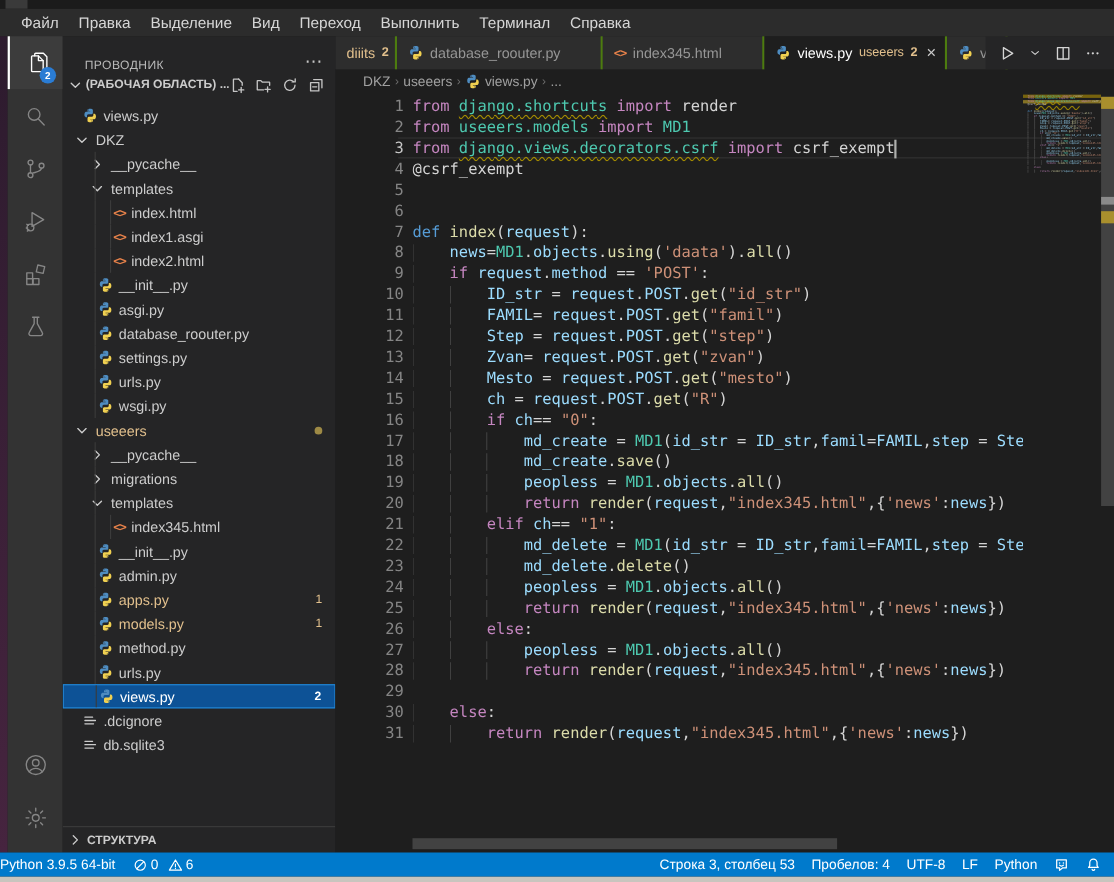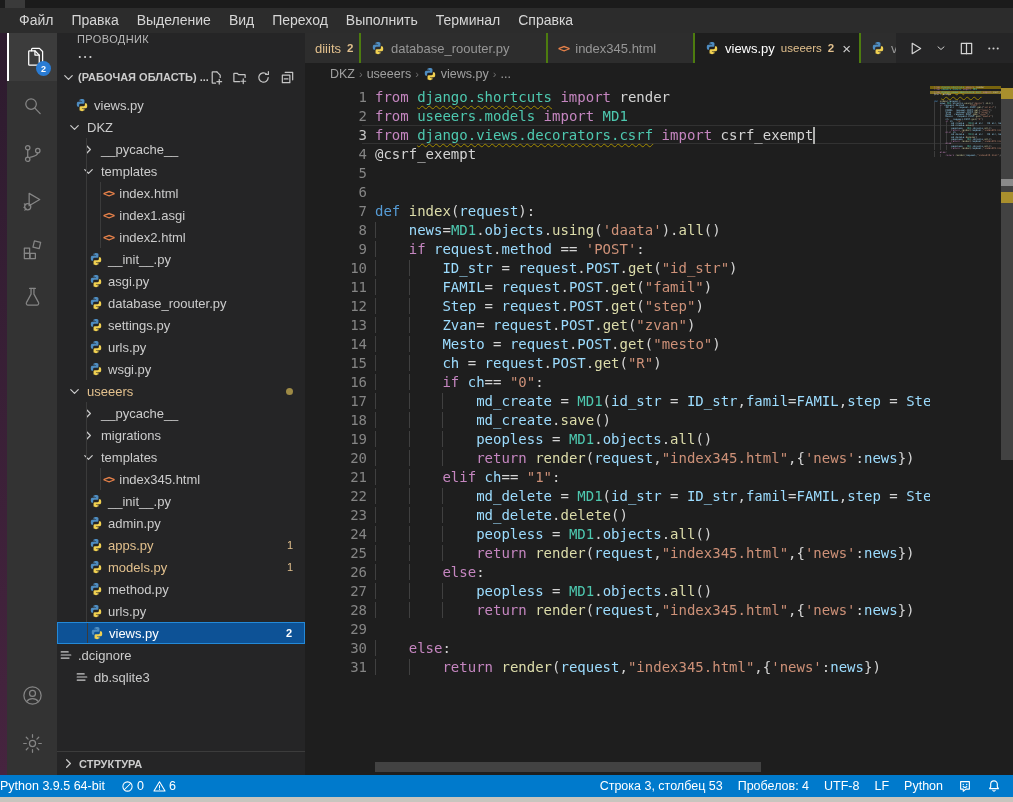--- a/index.html
+++ b/index.html
@@ -15,21 +15,21 @@
   .desktop-strip{position:absolute;left:0;top:33px;width:7px;bottom:27px;background:linear-gradient(#2d1b2e,#46243f);}
   
   .activity-bar{position:absolute;left:7px;top:33px;width:50px;bottom:27px;background:#333333;}
   .ab-item{position:relative;width:50px;height:48px;display:flex;align-items:center;justify-content:center;color:#868686;}
   .ab-item.active{color:#ffffff;border-left:2px solid #ffffff;background:#3c3c3c;box-sizing:border-box;}
   .ab-bottom{position:absolute;bottom:8px;left:0;width:50px;}
   .ab-badge{position:absolute;right:6px;bottom:5px;background:#2a7cd4;color:#fff;font-size:9px;font-weight:bold;
     min-width:15px;height:15px;border-radius:8px;display:flex;align-items:center;justify-content:center;}
   
   .sidebar{position:absolute;left:57px;top:33px;width:248px;bottom:27px;background:#252526;color:#cccccc;overflow:hidden;}
-  .sb-header{height:33px;display:flex;align-items:flex-start;padding:0 12px 0 20px;box-sizing:border-box;flex-direction:column;}
+  .sb-header{height:33px;display:flex;align-items:flex-end;padding:0 12px 0 20px;box-sizing:border-box;}
   .sb-title{font-size:11px;letter-spacing:.4px;color:#b8b8b8;flex:1;}
   .sb-more{color:#c5c5c5;}
   .ws-header{height:22px;display:flex;align-items:center;padding:0 10px 0 4px;box-sizing:border-box;}
   .ws-label{font-size:11px;font-weight:bold;color:#cccccc;white-space:nowrap;overflow:hidden;flex:1;margin-left:2px;}
   .ws-actions{display:flex;gap:9px;color:#c5c5c5;}
   .tree{position:absolute;left:0;top:61px;right:0;}
   .tree-row{position:relative;height:22px;display:flex;align-items:center;box-sizing:border-box;padding-right:12px;font-size:13px;color:#cccccc;white-space:nowrap;}
   .tree-row .lbl{margin-left:5px;}
   .tree-row .sp{flex:1;}
   .tree-row.mod .lbl{color:#e2c08d;}
@@ -495,21 +495,21 @@
           <span class="icon ">
             <svg viewBox="0 0 16 16" width="14" height="14">
               <path class="fl" fill="#4e8cc0" d="M7.9 1C5 1 5.2 2.3 5.2 2.3v1.5h2.9v.4H3.9S2 4 2 7s1.7 2.9 1.7 2.9h1V8.4s-.1-1.7 1.6-1.7h2.9s1.6.1 1.6-1.5V2.5S11.1 1 7.9 1zM6.3 1.8a.5.5 0 1 1 0 1 .5.5 0 0 1 0-1z"></path>
               <path class="fl" fill="#f0d051" d="M8.1 15c2.9 0 2.7-1.3 2.7-1.3v-1.5H7.9v-.4h4.2S14 12 14 9s-1.7-2.9-1.7-2.9h-1v1.5s.1 1.7-1.6 1.7H6.8s-1.6-.1-1.6 1.5v2.7S4.9 15 8.1 15zm1.6-.8a.5.5 0 1 1 0-1 .5.5 0 0 1 0 1z"></path>
             </svg>
           </span>
           <span class="lbl">views.py</span>
           <span class="sp"></span>
           <span class="tree-badge">2</span>
         </div>
-        <div class="tree-row" style="padding-left: 2px;">
+        <div class="tree-row" style="padding-left: 18px;">
           <span class="icon ">
             <svg viewBox="0 0 16 16" width="14" height="14" stroke="#9a9a9a">
               <path d="M2.5 4.5h8M2.5 8h11M2.5 11.5h9"></path>
             </svg>
           </span>
           <span class="lbl">.dcignore</span>
           <span class="sp"></span>
         </div>
         <div class="tree-row" style="padding-left: 18px;">
           <span class="icon ">

